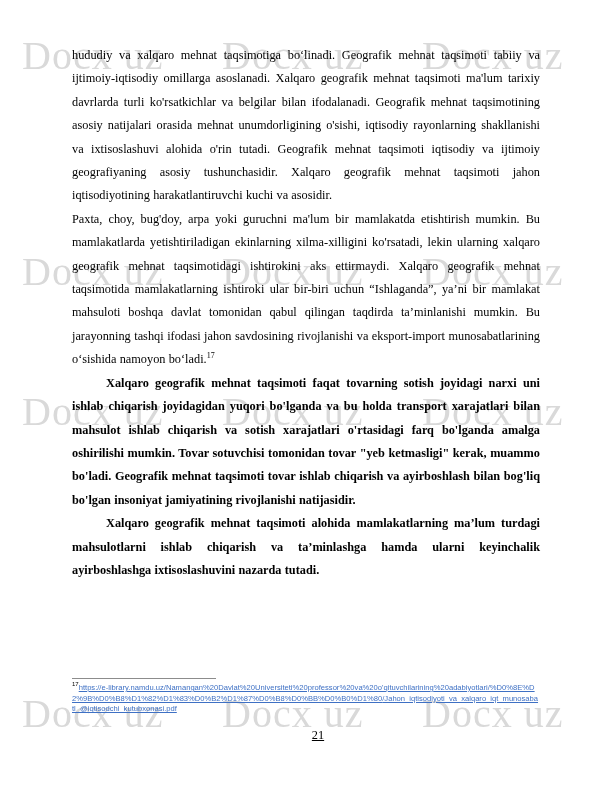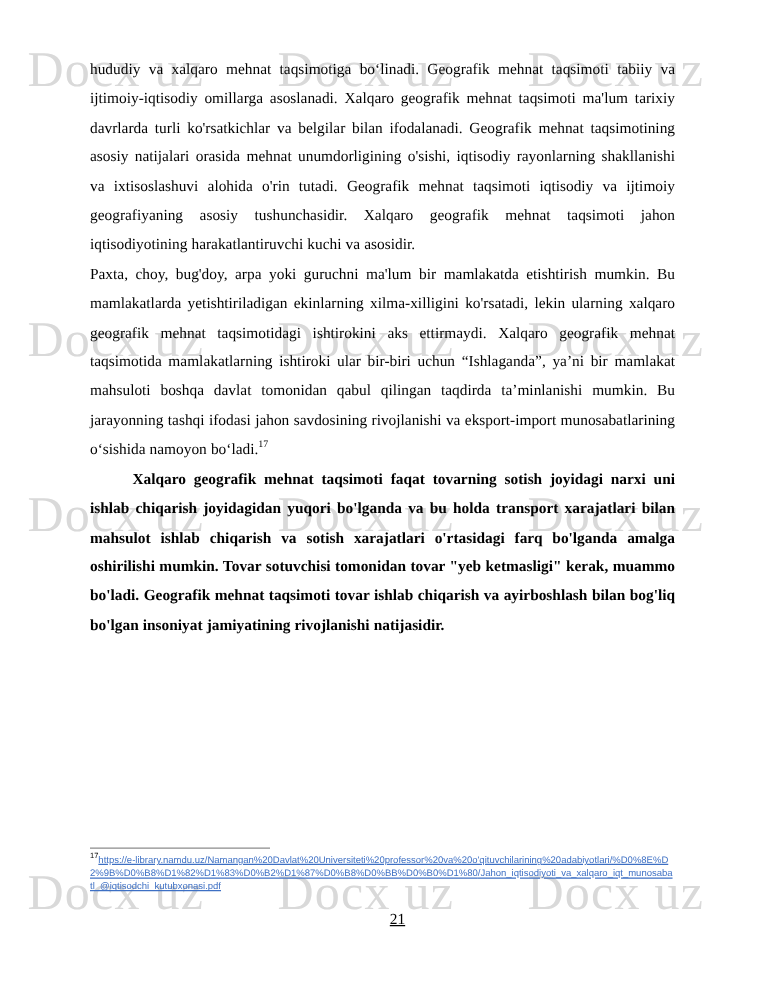--- a/index.html
+++ b/index.html
@@ -134,20 +134,21 @@
 
     <div class="wm wm-r4 wm-c1">Docx uz</div>
     <div class="wm wm-r4 wm-c2">Docx uz</div>
     <div class="wm wm-r4 wm-c3">Docx uz</div>
   </div>
 
   <div class="content">
     <p class="para noindent">hududiy va xalqaro mehnat taqsimotiga bo‘linadi. Geografik mehnat taqsimoti tabiiy va ijtimoiy-iqtisodiy omillarga asoslanadi. Xalqaro geografik mehnat taqsimoti ma'lum tarixiy davrlarda turli ko'rsatkichlar va belgilar bilan ifodalanadi. Geografik mehnat taqsimotining asosiy natijalari orasida mehnat unumdorligining o'sishi, iqtisodiy rayonlarning shakllanishi va ixtisoslashuvi alohida o'rin tutadi. Geografik mehnat taqsimoti iqtisodiy va ijtimoiy geografiyaning asosiy tushunchasidir. Xalqaro geografik mehnat taqsimoti jahon iqtisodiyotining harakatlantiruvchi kuchi va asosidir.</p>
     <p class="para noindent"><span>Paxta, choy, bug'doy, arpa yoki guruchni ma'lum bir mamlakatda etishtirish mumkin. Bu mamlakatlarda yetishtiriladigan ekinlarning xilma-xilligini ko'rsatadi, lekin ularning xalqaro geografik mehnat taqsimotidagi ishtirokini aks ettirmaydi. Xalqaro geografik mehnat taqsimotida mamlakatlarning ishtiroki ular bir-biri uchun “Ishlaganda”, ya’ni bir mamlakat mahsuloti boshqa davlat tomonidan qabul qilingan taqdirda ta’minlanishi mumkin. Bu jarayonning tashqi ifodasi jahon savdosining rivojlanishi va eksport-import munosabatlarining o‘sishida namoyon bo‘ladi.</span><sup class="fnref">17</sup></p>
     <p class="para indent">Xalqaro geografik mehnat taqsimoti faqat tovarning sotish joyidagi narxi uni ishlab chiqarish joyidagidan yuqori bo'lganda va bu holda transport xarajatlari bilan mahsulot ishlab chiqarish va sotish xarajatlari o'rtasidagi farq bo'lganda amalga oshirilishi mumkin. Tovar sotuvchisi tomonidan tovar "yeb ketmasligi" kerak, muammo bo'ladi. Geografik mehnat taqsimoti tovar ishlab chiqarish va ayirboshlash bilan bog'liq bo'lgan insoniyat jamiyatining rivojlanishi natijasidir.</p>
+    <p class="para indent">Xalqaro geografik mehnat taqsimoti alohida mamlakatlarning ma’lum turdagi mahsulotlarni ishlab chiqarish va ta’minlashga hamda ularni keyinchalik ayirboshlashga ixtisoslashuvini nazarda tutadi.</p>
   </div>
 
   <div class="footnote-area">
     <div class="fn-rule"></div>
     <div class="fn-text"><sup class="fn-num">17</sup><a class="fn-link" href="#"><span>https://e-library.namdu.uz/Namangan%20Davlat%20Universiteti%20professor%20va%20o'qituvchilarining</span><span>%20adabiyotlari/%D0%8E%D2%9B%D0%B8%D1%82%D1%83%D0%B2%D1%87%D0%B8%D0%BB%D0%B0%D1%80</span><span>/Jahon_iqtisodiyoti_va_xalqaro_iqt_munosabatl_@iqtisodchi_kutubxonasi.pdf</span></a></div>
   </div>
 
   <div class="page-number">21</div>
 
 </div>

